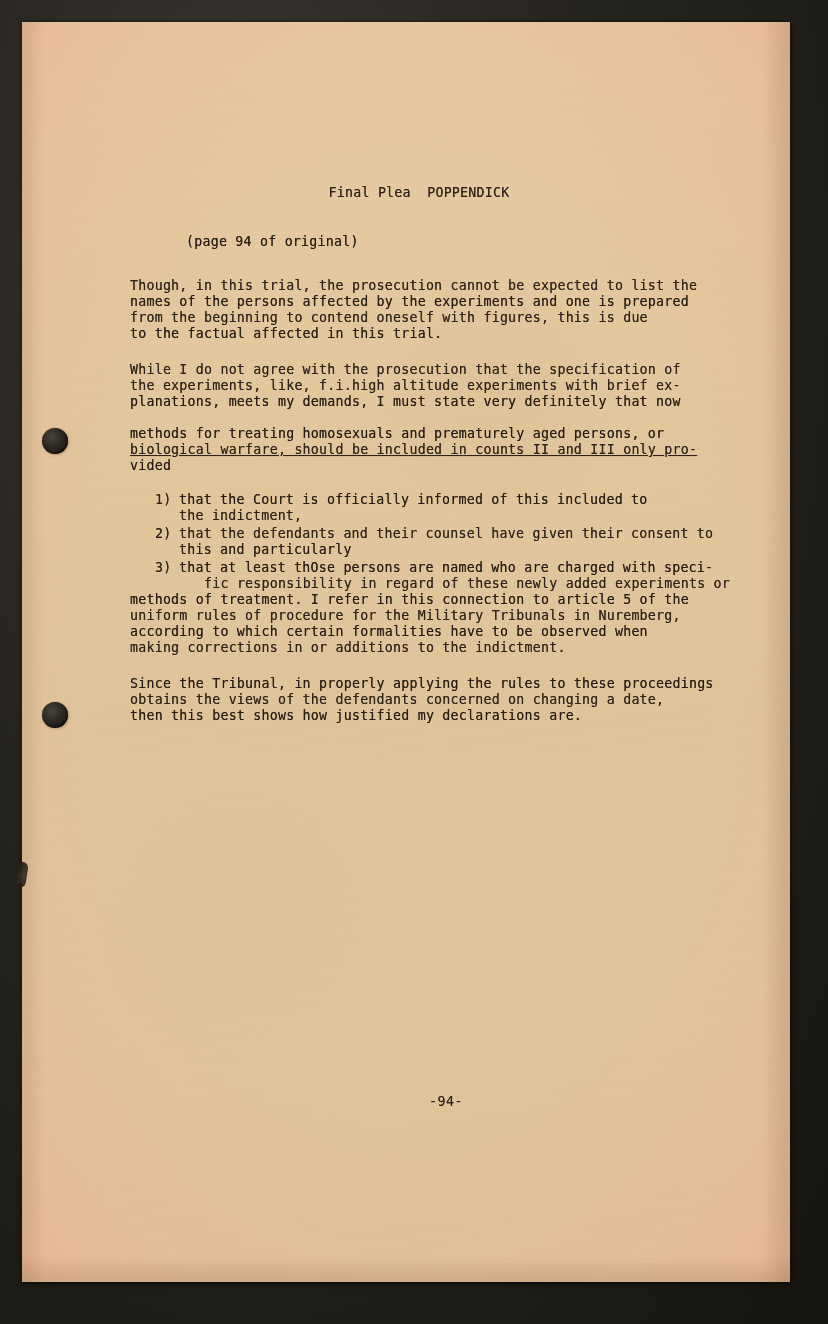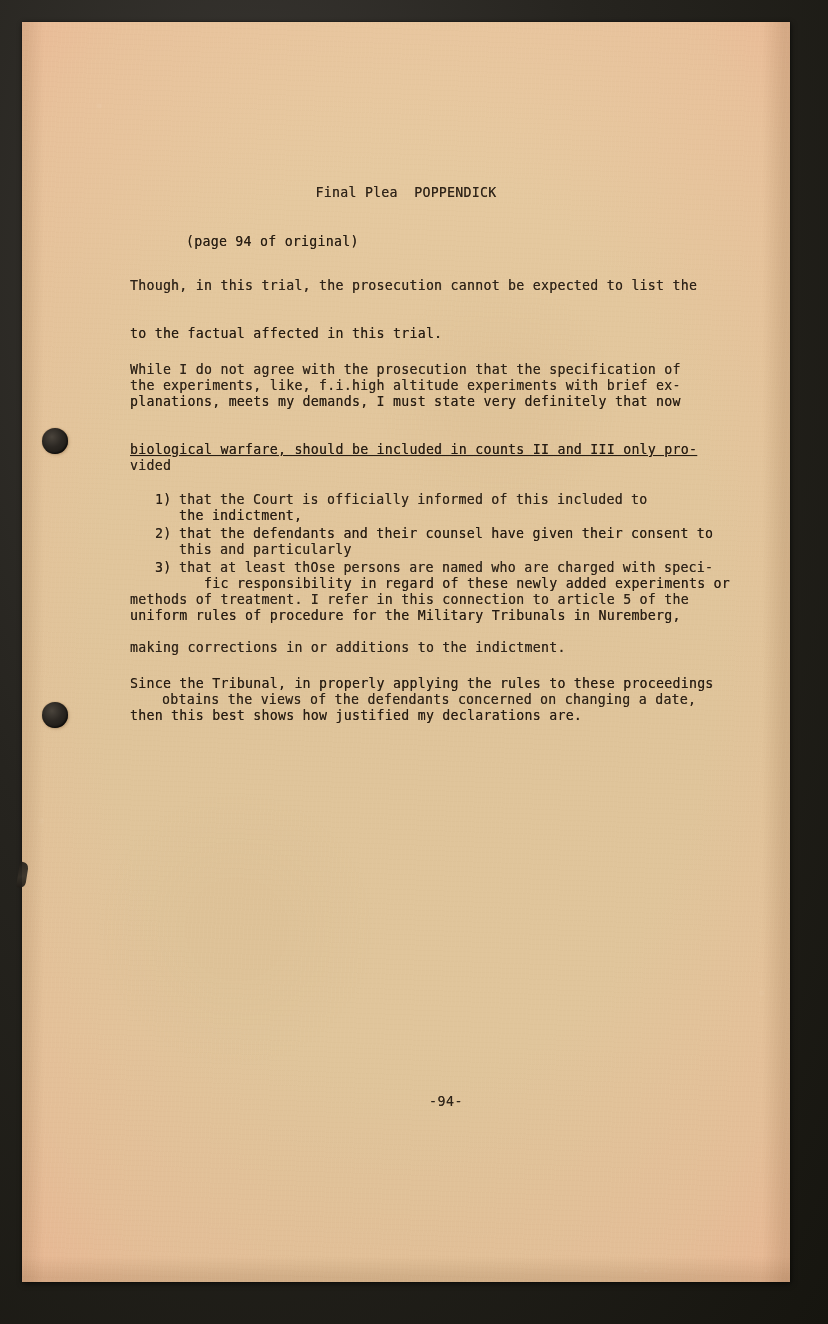--- a/index.html
+++ b/index.html
@@ -93,21 +93,21 @@
   .tline {
     position: absolute;
     left: 108px;            
     white-space: pre;
     text-shadow:
       0 0 .6px rgba(40,28,16,.55),
       .3px .3px .4px rgba(60,40,22,.30);
     text-align: right;
   }
   .tline.center {
-    left: 0;
+    left: 13px;
     width: 768px;
     text-align: center;
   }
   .tline.indent-head {
     left: 164px;            
   }
   .tline.li-marker {
     left: 133px;            
   }
   .tline.li-text {
@@ -166,26 +166,29 @@
 
     <div class="text-layer">
 
       
       <div class="tline center" style="top:163px;">Final Plea  POPPENDICK</div>
 
       <div class="tline indent-head" style="top:212px;">(page 94 of original)</div>
 
       
       <div class="tline" style="top:256px;">Though, in this trial, the prosecution cannot be expected to list the</div>
+      <div class="tline" style="top:272px;">names of the persons affected by the experiments and one is prepared</div>
+      <div class="tline" style="top:288px;">from the beginning to contend oneself with figures, this is due</div>
       <div class="tline" style="top:304px;">to the factual affected in this trial.</div>
 
       
       <div class="tline" style="top:340px;">While I do not agree with the prosecution that the specification of</div>
       <div class="tline" style="top:372px;">planations, meets my demands, I must state very definitely that now</div>
       <div class="tline" style="top:356px;">the experiments, like, f.i.high altitude experiments with brief ex-</div>
+      <div class="tline" style="top:404px;">methods for treating homosexuals and prematurely aged persons, or</div>
       <div class="tline" style="top:420px;text-decoration:underline;">biological warfare, should be included in counts II and III only pro-</div>
       <div class="tline" style="top:436px;">vided</div>
 
       
       <div class="tline li-marker" style="top:470px;">1)</div>
       <div class="tline li-text" style="top:470px;">that the Court is officially informed of this included to</div>
       <div class="tline li-text" style="top:486px;">the indictment,</div>
 
       
       <div class="tline li-marker" style="top:504px;">2)</div>
@@ -193,25 +196,26 @@
       <div class="tline li-text" style="top:520px;">this and particularly</div>
 
       
       <div class="tline li-marker" style="top:538px;">3)</div>
       <div class="tline li-text" style="top:538px;">that at least thOse persons are named who are charged with speci-</div>
       <div class="tline li-cont" style="top:554px;">fic responsibility in regard of these newly added experiments or</div>
 
       
       <div class="tline" style="top:570px;">methods of treatment. I refer in this connection to article 5 of the</div>
       <div class="tline" style="top:586px;">uniform rules of procedure for the Military Tribunals in Nuremberg,</div>
+      <div class="tline" style="top:602px;">according to which certain formalities have to be observed when</div>
       <div class="tline" style="top:618px;">making corrections in or additions to the indictment.</div>
 
       
       <div class="tline" style="top:654px;">Since the Tribunal, in properly applying the rules to these proceedings</div>
-      <div class="tline" style="top:670px;margin-left:32px;">obtains the views of the defendants concerned on changing a date,</div>
+      <div class="tline" style="top:670px;">obtains the views of the defendants concerned on changing a date,</div>
       <div class="tline" style="top:686px;">then this best shows how justified my declarations are.</div>
 
       
       <div class="tline pagenum" style="top:1072px;padding-left:40px;">-94-</div>
 
     </div>
 
   </div>
 
   <div class="punch p1"></div>

